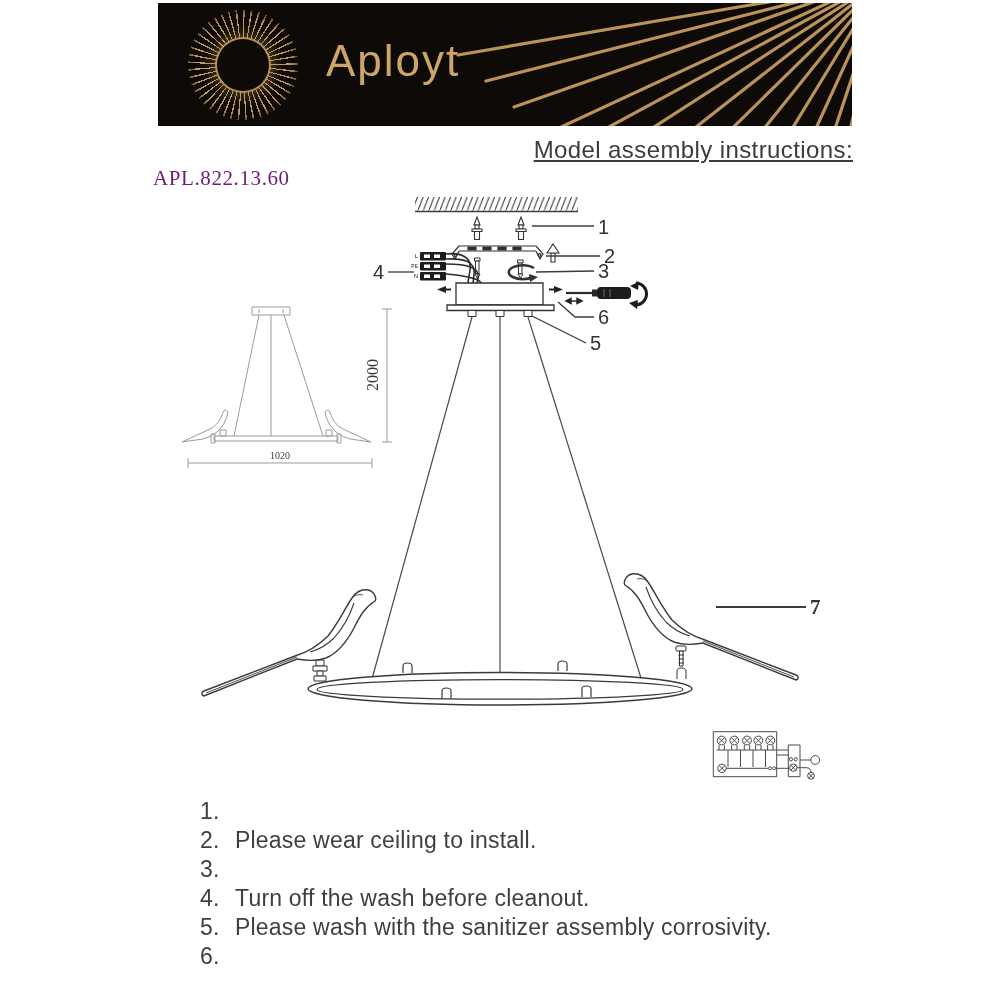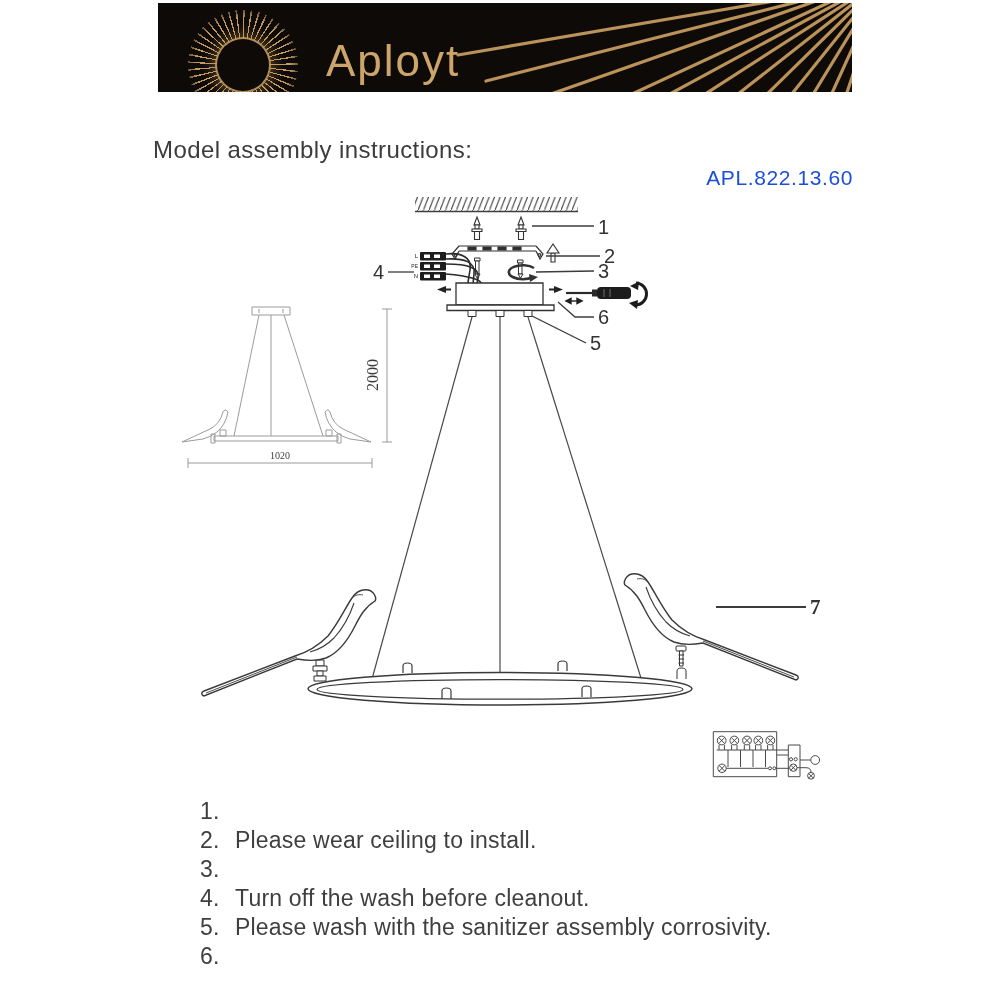--- a/index.html
+++ b/index.html
@@ -1,33 +1,33 @@
 <!DOCTYPE html>
 <html><head>
 <meta charset="utf-8">
 <style>
   html,body{margin:0;padding:0;background:#ffffff;}
   .page{position:relative;width:1000px;height:1000px;background:#ffffff;overflow:hidden;
         font-family:"Liberation Sans",sans-serif;}
   
-  .hdr{position:absolute;left:158px;top:3px;width:694px;height:89px;background:#0d0a08;overflow:hidden;}
+  .hdr{position:absolute;left:158px;top:3px;width:694px;height:123px;background:#0d0a08;overflow:hidden;}
   .logo{position:absolute;left:30px;top:7px;width:110px;height:110px;border-radius:50%;
         background:repeating-conic-gradient(#c49a5f 0deg 1.8deg, rgba(0,0,0,0) 1.8deg 8deg);}
   .logo::before{content:"";position:absolute;left:29px;top:29px;width:52px;height:52px;border-radius:50%;
         background:#0d0a08;box-shadow:0 0 0 2px rgba(196,154,95,.85),0 0 12px 7px rgba(196,154,95,.30);}
   .logo::after{content:"";position:absolute;inset:0;border-radius:50%;
         background:radial-gradient(circle, rgba(13,10,8,0) 60%, #0d0a08 82%);}
   .brand{position:absolute;left:168px;top:33px;font-size:44px;letter-spacing:2px;color:#cda56b;
         font-weight:400;}
   .rays{position:absolute;right:0;top:0;}
   
-  .title1{position:absolute;left:153px;top:136px;width:700px;text-align:left;
-        font-size:24px;color:#3c3c3c;letter-spacing:.4px;}
-  .title2{position:absolute;left:153px;top:166px;width:700px;text-align:right;
-        font-size:21px;color:#1d4ed8;letter-spacing:.6px;}
+  .title1{position:absolute;left:153px;top:136px;width:700px;text-align:right;
+        font-size:24px;color:#3c3c3c;letter-spacing:.4px;text-decoration:underline;}
+  .title2{position:absolute;left:153px;top:166px;width:700px;text-align:left;
+        font-size:21px;color:#701a75;letter-spacing:.6px;font-family:Liberation Serif, serif;}
   
   .diag{position:absolute;left:0;top:0;}
   .diag path,.diag line,.diag rect,.diag ellipse,.diag polyline,.diag circle{vector-effect:non-scaling-stroke;}
   
   .instr{position:absolute;left:200px;top:797px;width:660px;}
   .li{display:flex;height:29px;line-height:29px;font-size:23px;color:#3f3f3f;letter-spacing:.2px;}
   .li .num{width:35px;flex:0 0 35px;}
 </style>
 </head>
 <body>

